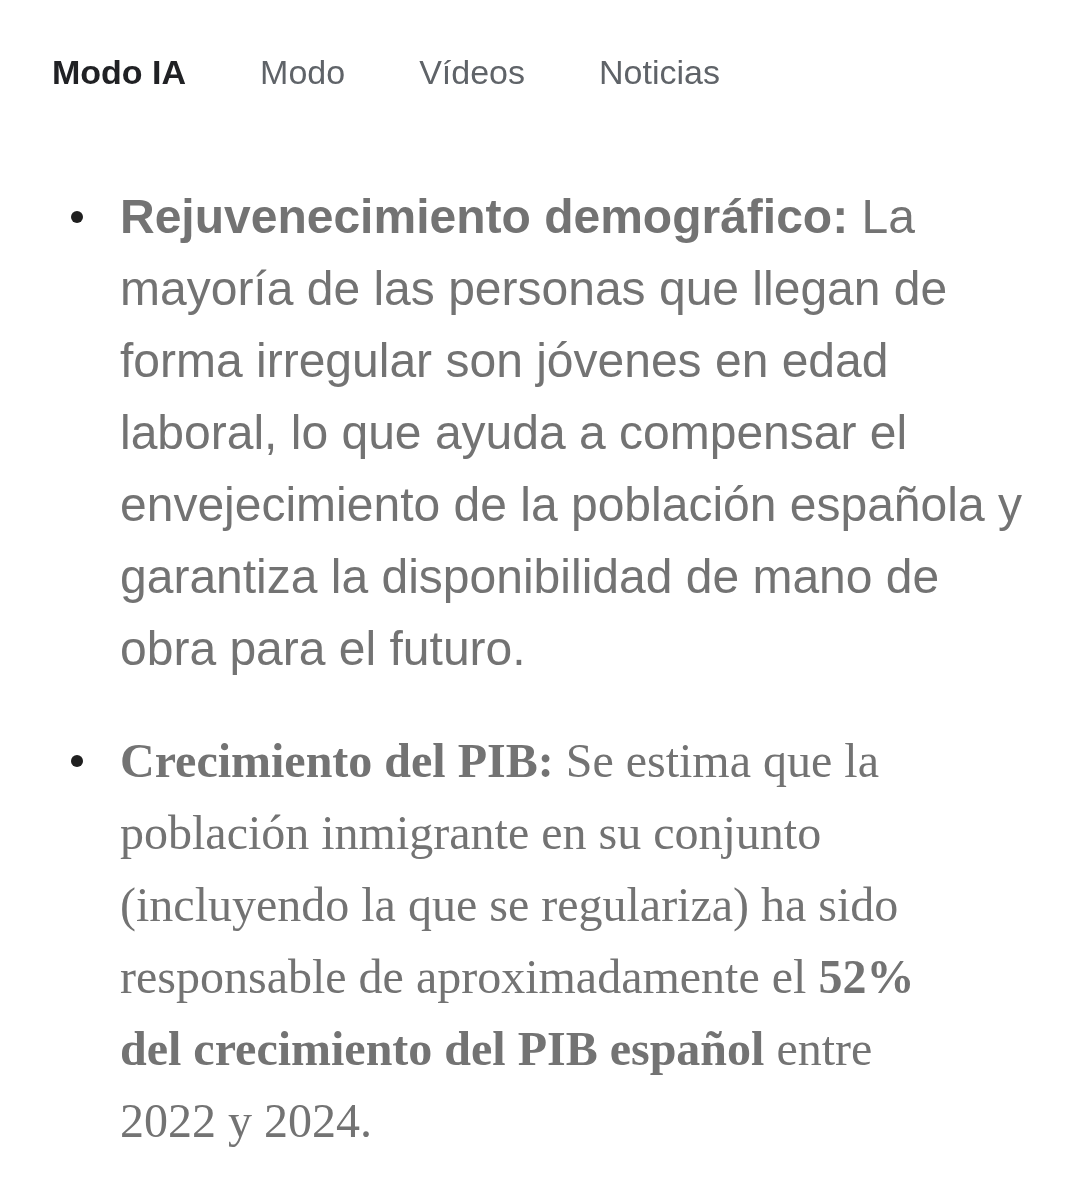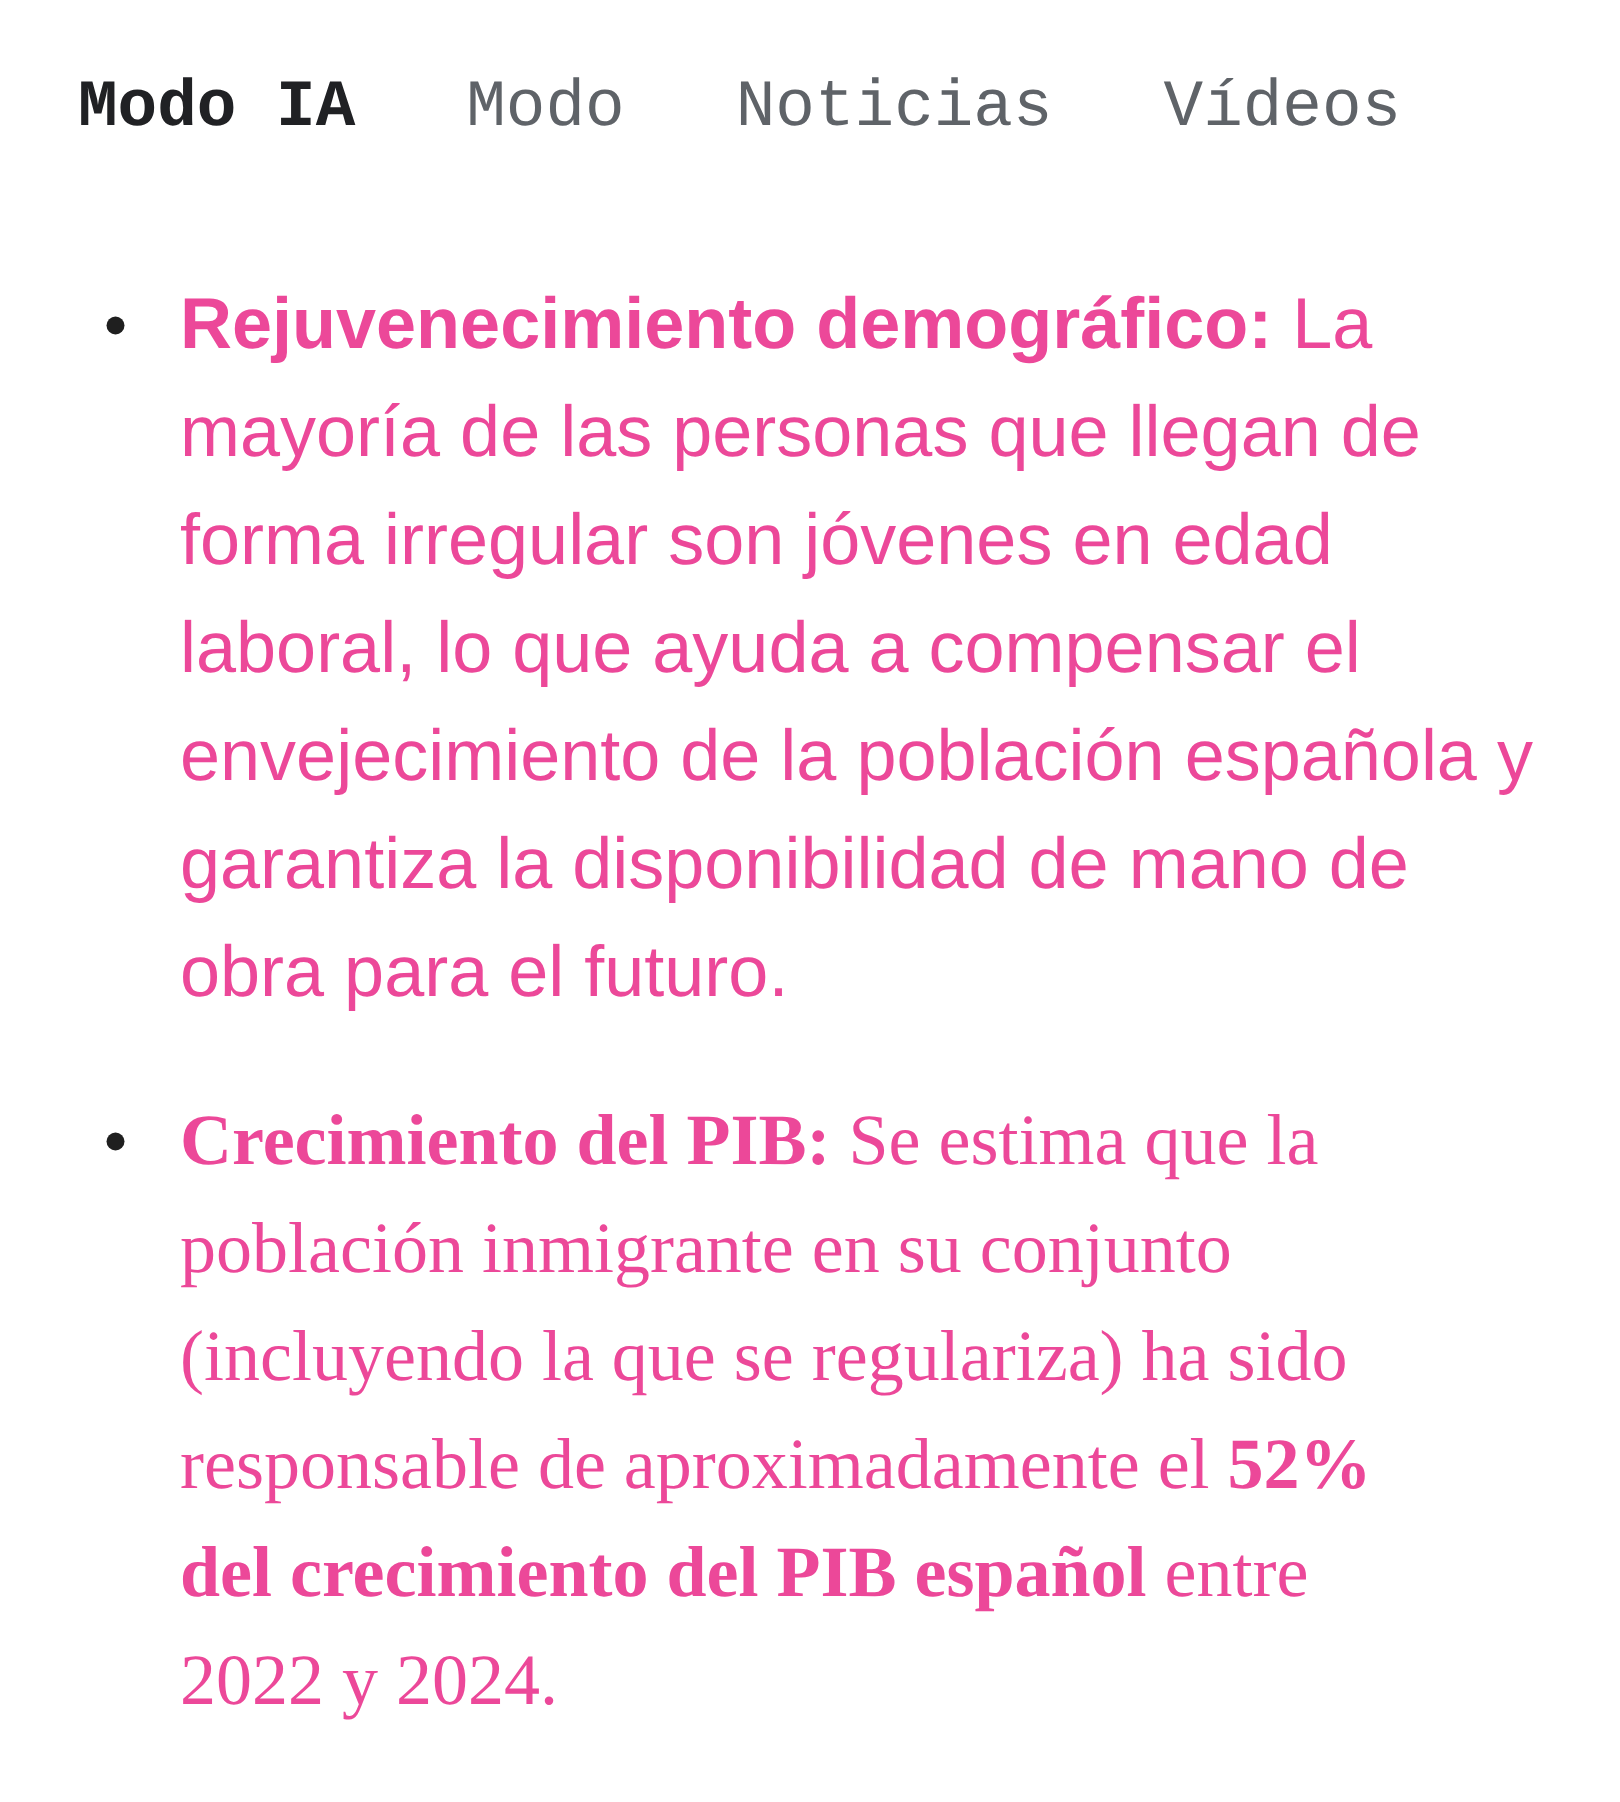--- a/index.html
+++ b/index.html
@@ -13,45 +13,45 @@
   
   .tabbar {
     display: flex;
     align-items: baseline;
     gap: 74px;
     padding: 46px 24px 0 52px;
     line-height: 52px;
     white-space: nowrap;
   }
   .tab {
-    font-size: 44px;
+    font-size: 34px;
     color: #5f6368;
     cursor: pointer;
     background: none;
     border: none;
-    font-family: Liberation Mono, monospace;
+    font-family: Liberation Sans, sans-serif;
     line-height: inherit;
     padding: 0;
   }
   .tab.active {
     color: #202124;
     font-weight: 700;
   }
   
   .answer {
     margin-top: 83px;
     padding: 0 40px 0 70px;
     list-style: none;
   }
   .bullet-item {
     position: relative;
     padding-left: 50px;
     font-size: 48px;
     line-height: 72px;
-    color: #ec4899;
+    color: #737373;
   }
   .bullet-item + .bullet-item {
     margin-top: 40px;
     font-family: Liberation Serif, serif;
   }
   .dot {
     position: absolute;
     left: 1px;
     top: 30px;
     width: 12px;
@@ -65,22 +65,22 @@
   .txt .b {
     font-weight: 700;
   }
 </style>
 </head>
 <body>
 
 <nav class="tabbar">
   <button class="tab active">Modo IA</button>
   <button class="tab">Modo</button>
+  <button class="tab">Vídeos</button>
   <button class="tab">Noticias</button>
-  <button class="tab">Vídeos</button>
 </nav>
 
 <ul class="answer">
     <li class="bullet-item"><span class="dot"></span><span class="txt"><span class="b">Rejuvenecimiento demográfico:</span><span> La
 mayoría de las personas que llegan de
 forma irregular son jóvenes en edad
 laboral, lo que ayuda a compensar el
 envejecimiento de la población española y
 garantiza la disponibilidad de mano de
 obra para el futuro.</span></span></li>

